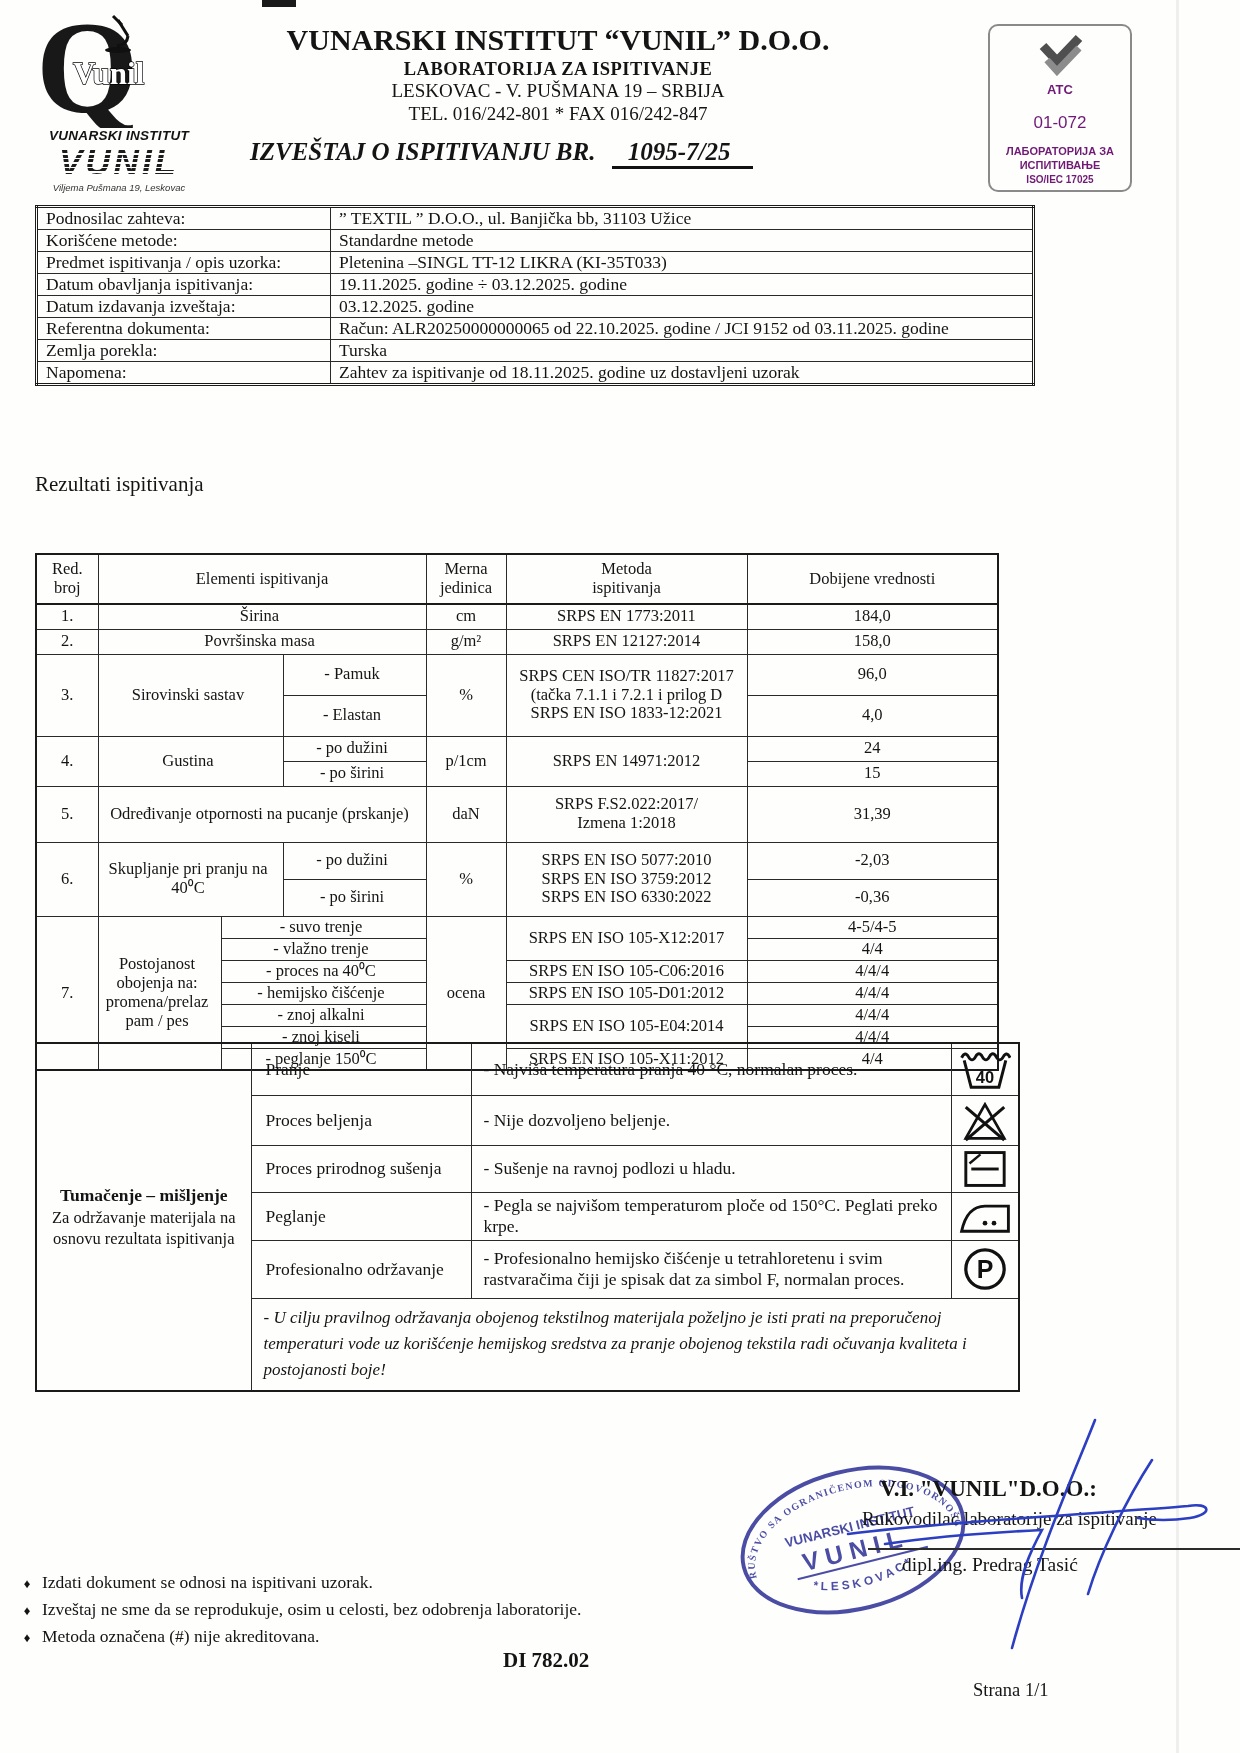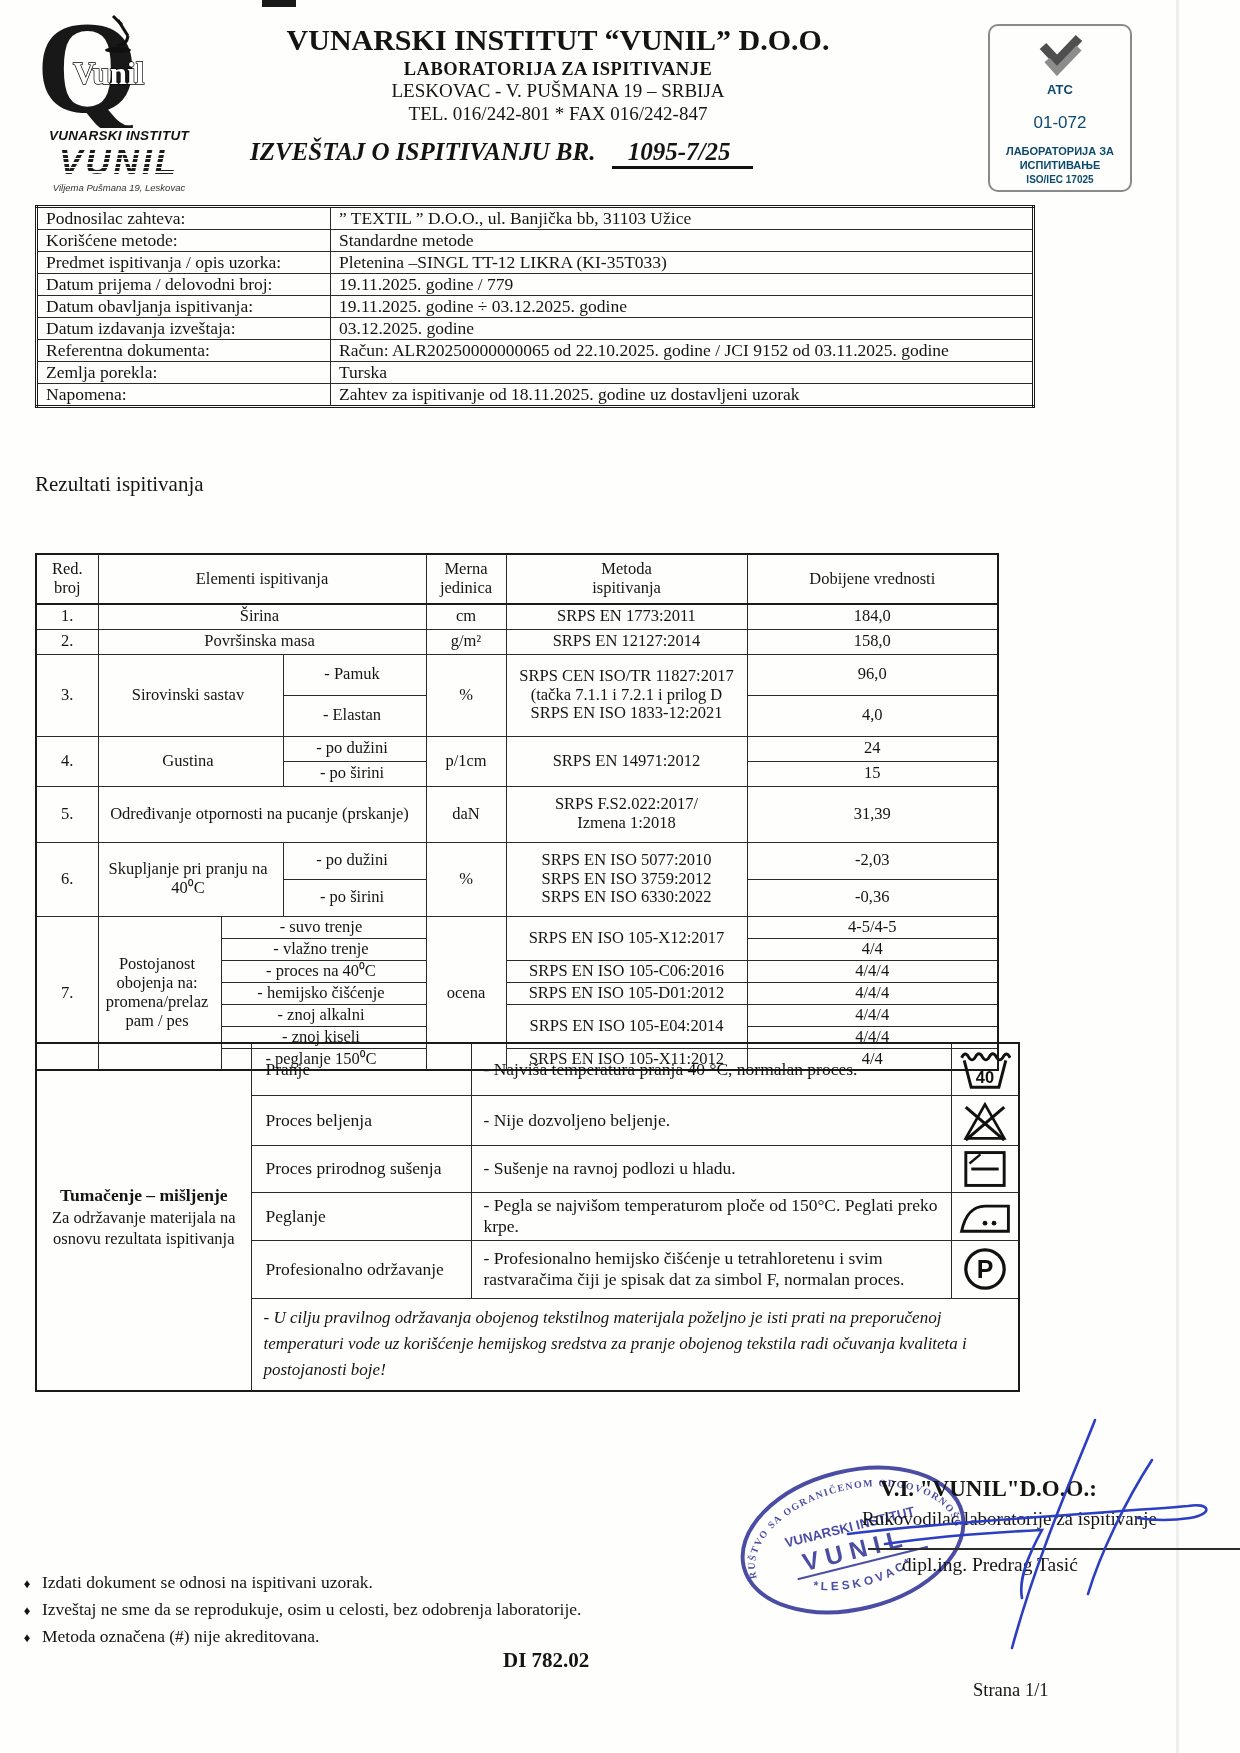--- a/index.html
+++ b/index.html
@@ -21,21 +21,21 @@
      font-family:"Liberation Sans",sans-serif;font-style:italic;font-weight:bold;font-size:13.5px;letter-spacing:.3px;}
   .logo-brand-wrap{position:absolute;left:4px;top:136px;width:170px;text-align:center;}
   .logo-brand{position:relative;display:inline-block;font-family:"Liberation Sans",sans-serif;
      font-style:italic;font-weight:900;font-size:35px;letter-spacing:3px;color:#1d1d1d;}
   .logo-brand::after{content:"";position:absolute;inset:4px 0 6px 0;
      background:repeating-linear-gradient(0deg,transparent 0 3px,#fefefd 3px 4.6px);}
   .logo-addr{position:absolute;left:4px;top:176px;width:170px;text-align:center;
      font-family:"Liberation Sans",sans-serif;font-style:italic;font-size:9.5px;color:#333;}
   
   .cert-box{left:988px;top:24px;width:140px;height:164px;border:2px solid #8a8a8a;border-radius:10px;
-     text-align:center;color:#0c4a6e;font-family:"Liberation Sans",sans-serif;}
+     text-align:center;color:#701a75;font-family:"Liberation Sans",sans-serif;}
   .cert-org{font-size:13px;font-weight:bold;margin-top:2px;}
   .cert-num{font-size:17px;margin-top:16px;}
   .cert-l1{font-size:11px;font-weight:bold;margin-top:12px;line-height:1.25;}
   .cert-std{font-size:10px;font-weight:bold;margin-top:1px;}
   
   .info{left:35px;top:205px;border-collapse:collapse;width:1000px;}
   table.info{position:absolute;border:3px double #1a1a1a;}
   .info td{border:1.5px solid #2a2a2a;padding:0 8px;font-size:17.5px;height:20.5px;white-space:nowrap;}
   .info td.lab{width:276px;}
   
@@ -128,24 +128,20 @@
           <td class="lab">Podnosilac zahteva:</td>
           <td>” TEXTIL ” D.O.O., ul. Banjička bb, 31103 Užice</td>
         </tr>
       <tr>
           <td class="lab">Korišćene metode:</td>
           <td>Standardne metode</td>
         </tr>
       <tr>
           <td class="lab">Predmet ispitivanja / opis uzorka:</td>
           <td>Pletenina –SINGL TT-12 LIKRA (KI-35T033)</td>
-        </tr>
-      <tr>
-          <td class="lab">Datum prijema / delovodni broj:</td>
-          <td>19.11.2025. godine    /    779</td>
         </tr>
       <tr>
           <td class="lab">Datum obavljanja ispitivanja:</td>
           <td>19.11.2025. godine ÷ 03.12.2025. godine</td>
         </tr>
       <tr>
           <td class="lab">Datum izdavanja izveštaja:</td>
           <td>03.12.2025. godine</td>
         </tr>
       <tr>

